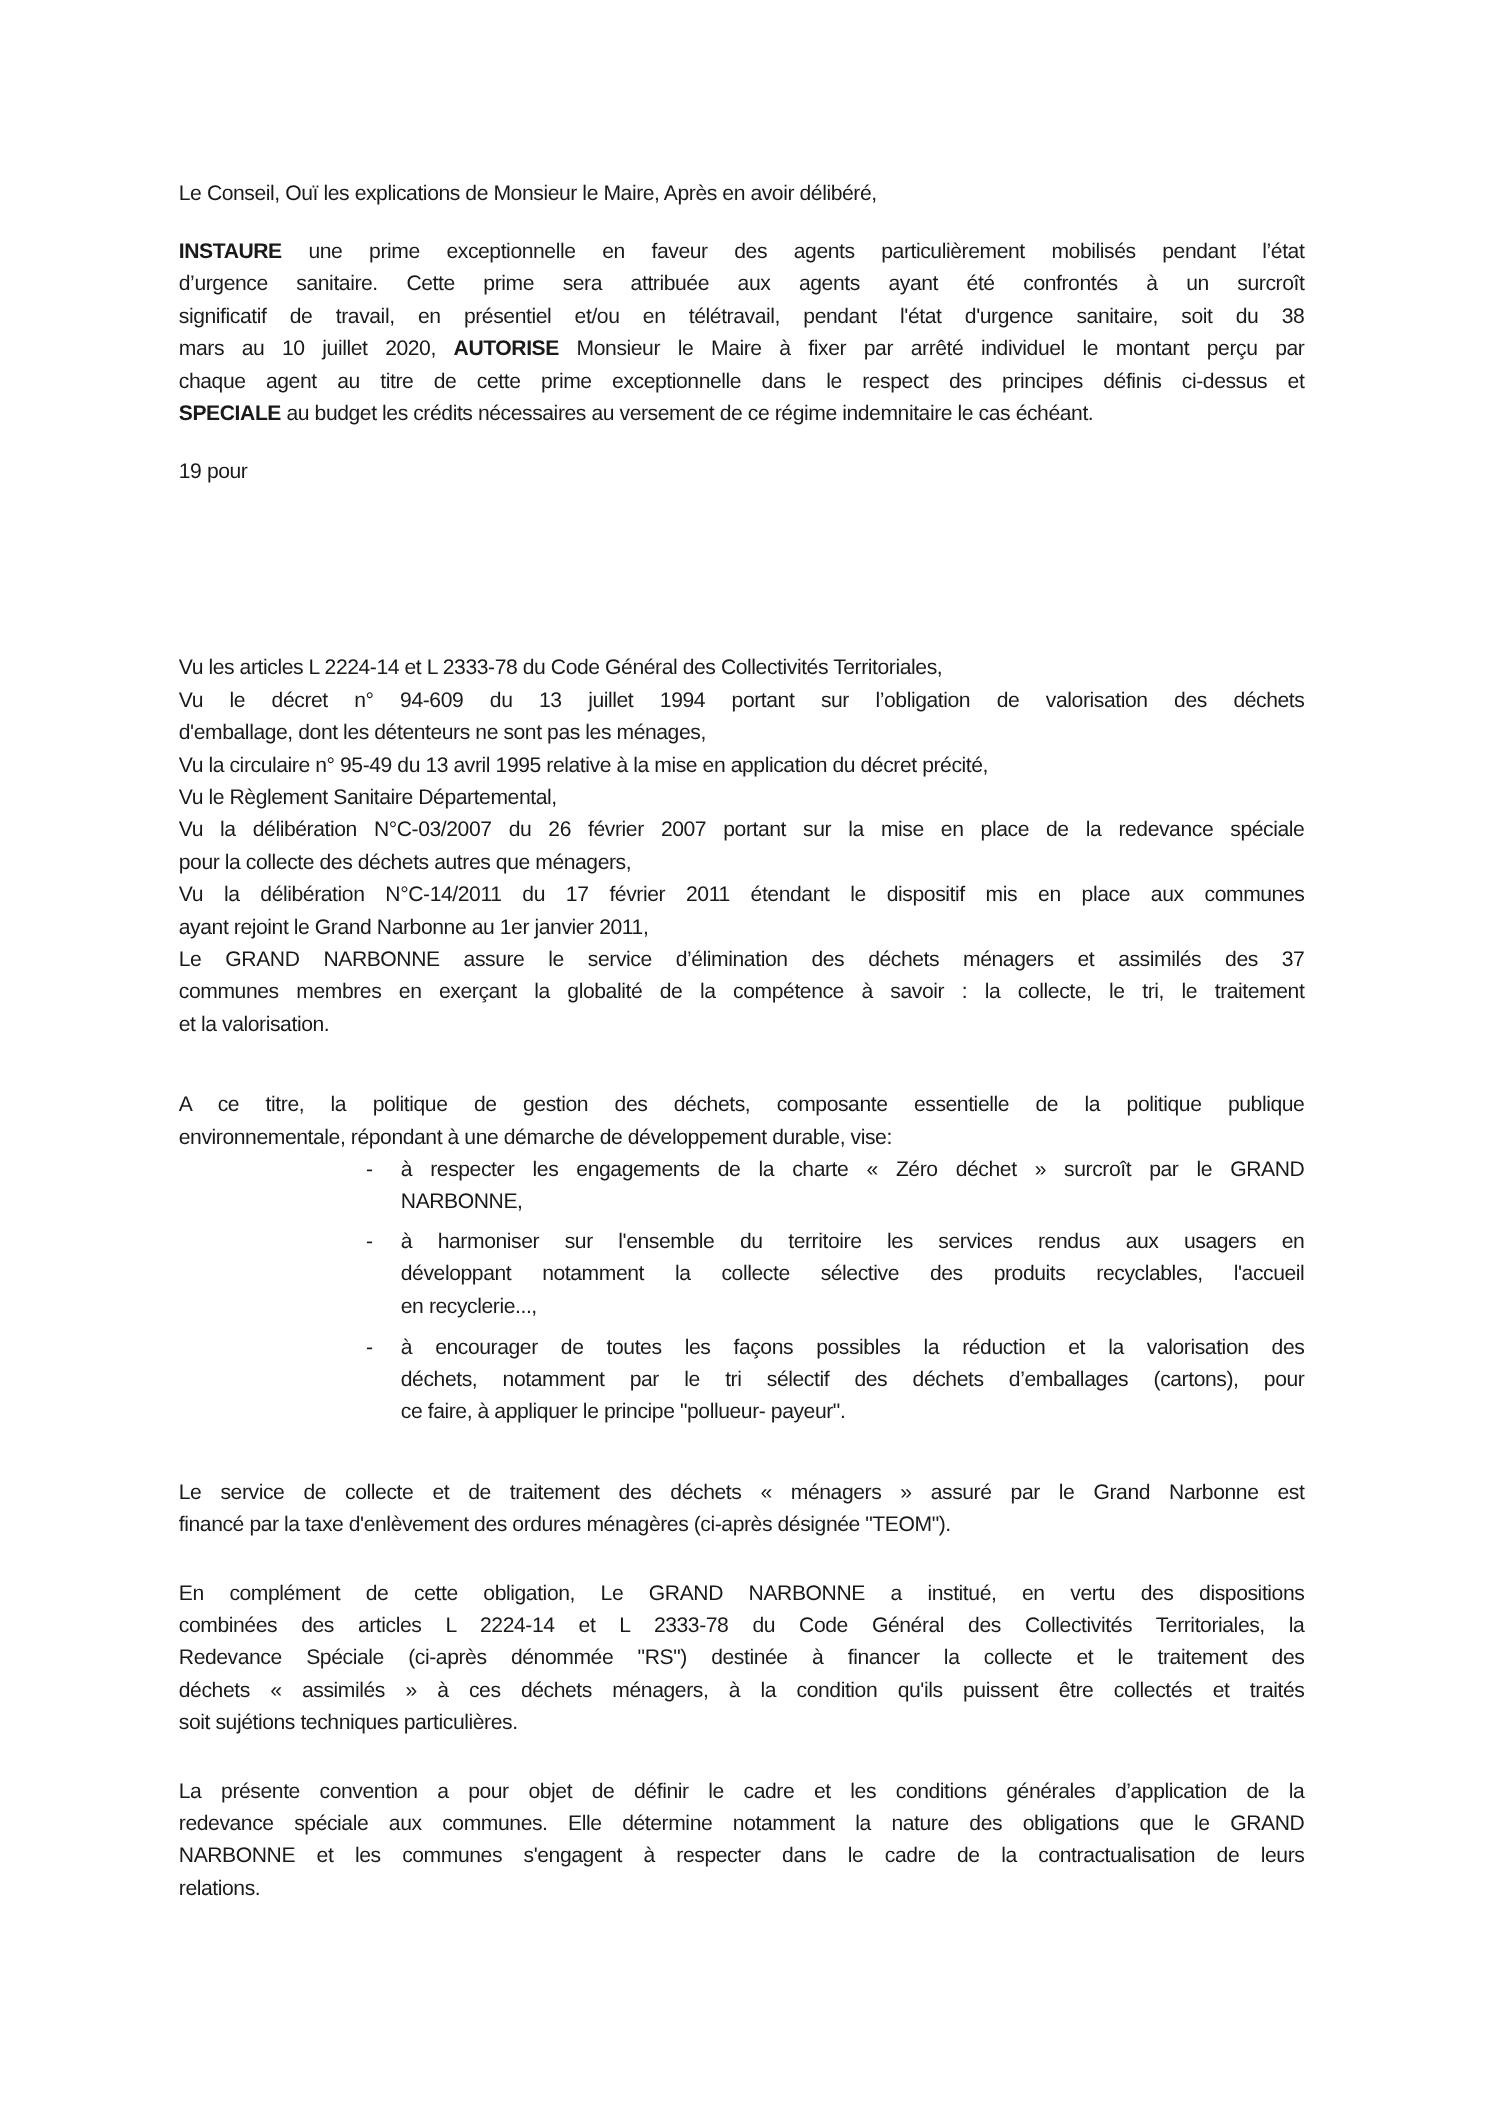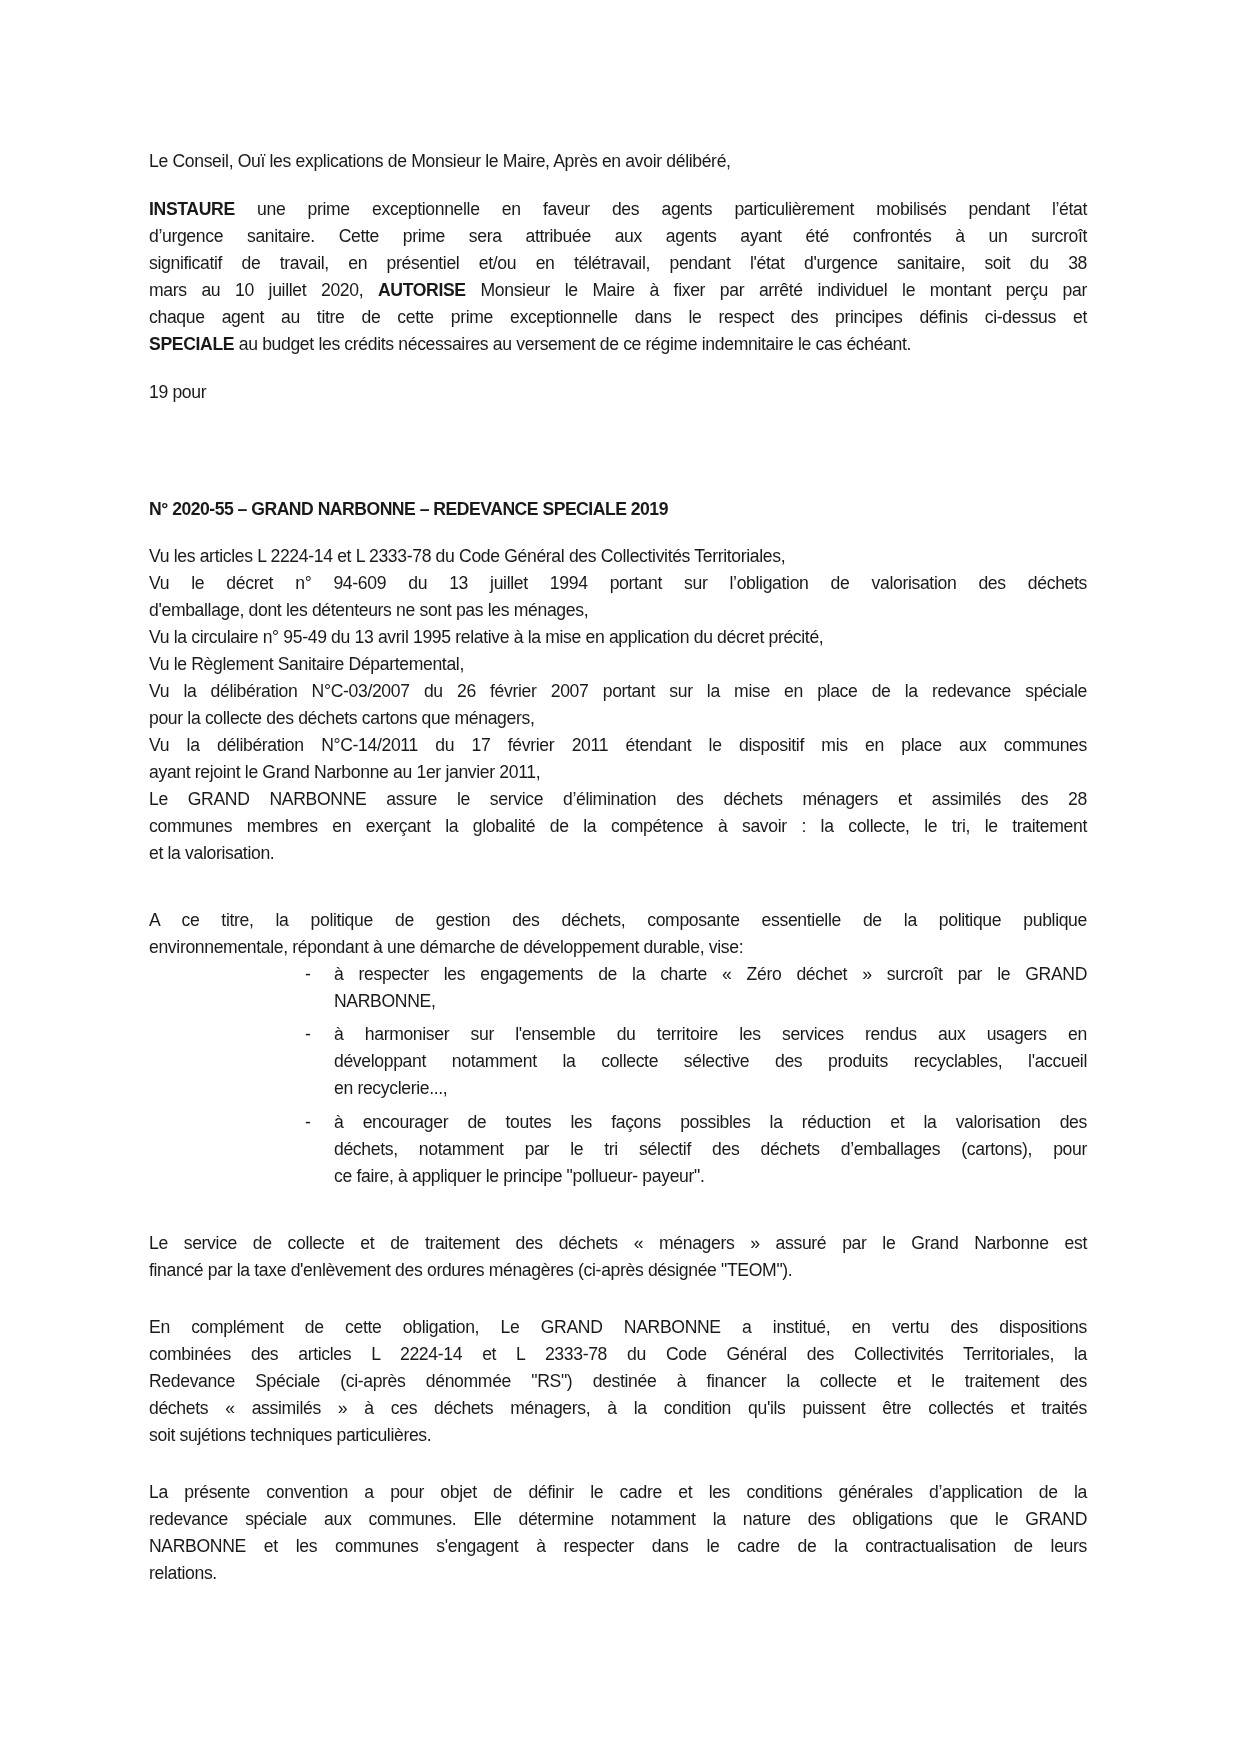--- a/index.html
+++ b/index.html
@@ -31,33 +31,32 @@
     <div class="line just" style="top:198px"><span class="b">INSTAURE</span><span> une prime exceptionnelle en faveur des agents particulièrement mobilisés pendant l’état</span></div>
     <div class="line just" style="top:225px">d’urgence sanitaire. Cette prime sera attribuée aux agents ayant été confrontés à un surcroît</div>
     <div class="line just" style="top:252px">significatif de travail, en présentiel et/ou en télétravail, pendant l'état d'urgence sanitaire, soit du 38</div>
     <div class="line just" style="top:279px"><span>mars au 10 juillet 2020, </span><span class="b">AUTORISE</span><span> Monsieur le Maire à fixer par arrêté individuel le montant perçu par</span></div>
     <div class="line just" style="top:306px">chaque agent au titre de cette prime exceptionnelle dans le respect des principes définis ci-dessus et</div>
     <div class="line" style="top:333px"><span class="b">SPECIALE</span><span> au budget les crédits nécessaires au versement de ce régime indemnitaire le cas échéant.</span></div>
   </div>
 
   <div class="line" style="top:381px">19 pour</div>
 
-  <div class="line title" style="top:498px">N° 2020-55 – GRAND NARBONNE – REDEVANCE SPECIALE 2019</div>
 
   <div>
     <div class="line" style="top:545px">Vu les articles L 2224-14 et L 2333-78 du Code Général des Collectivités Territoriales,</div>
     <div class="line just" style="top:572px">Vu le décret n° 94-609 du 13 juillet 1994 portant sur l’obligation de valorisation des déchets</div>
     <div class="line" style="top:599px">d'emballage, dont les détenteurs ne sont pas les ménages,</div>
     <div class="line" style="top:626px">Vu la circulaire n° 95-49 du 13 avril 1995 relative à la mise en application du décret précité,</div>
     <div class="line" style="top:653px">Vu le Règlement Sanitaire Départemental,</div>
     <div class="line just" style="top:680px">Vu la délibération N°C-03/2007 du 26 février 2007 portant sur la mise en place de la redevance spéciale</div>
-    <div class="line" style="top:707px">pour la collecte des déchets cartons que ménagers,</div>
+    <div class="line" style="top:707px">pour la collecte des déchets autres que ménagers,</div>
     <div class="line just" style="top:734px">Vu la délibération N°C-14/2011 du 17 février 2011 étendant le dispositif mis en place aux communes</div>
     <div class="line" style="top:761px">ayant rejoint le Grand Narbonne au 1er janvier 2011,</div>
-    <div class="line just" style="top:788px">Le GRAND NARBONNE assure le service d’élimination des déchets ménagers et assimilés des 28</div>
+    <div class="line just" style="top:788px">Le GRAND NARBONNE assure le service d’élimination des déchets ménagers et assimilés des 37</div>
     <div class="line just" style="top:815px">communes membres en exerçant la globalité de la compétence à savoir : la collecte, le tri, le traitement</div>
     <div class="line" style="top:842px">et la valorisation.</div>
   </div>
 
   <div>
     <div class="line just" style="top:909px">A ce titre, la politique de gestion des déchets, composante essentielle de la politique publique</div>
     <div class="line" style="top:936px">environnementale, répondant à une démarche de développement durable, vise:</div>
   </div>
 
   <div>

